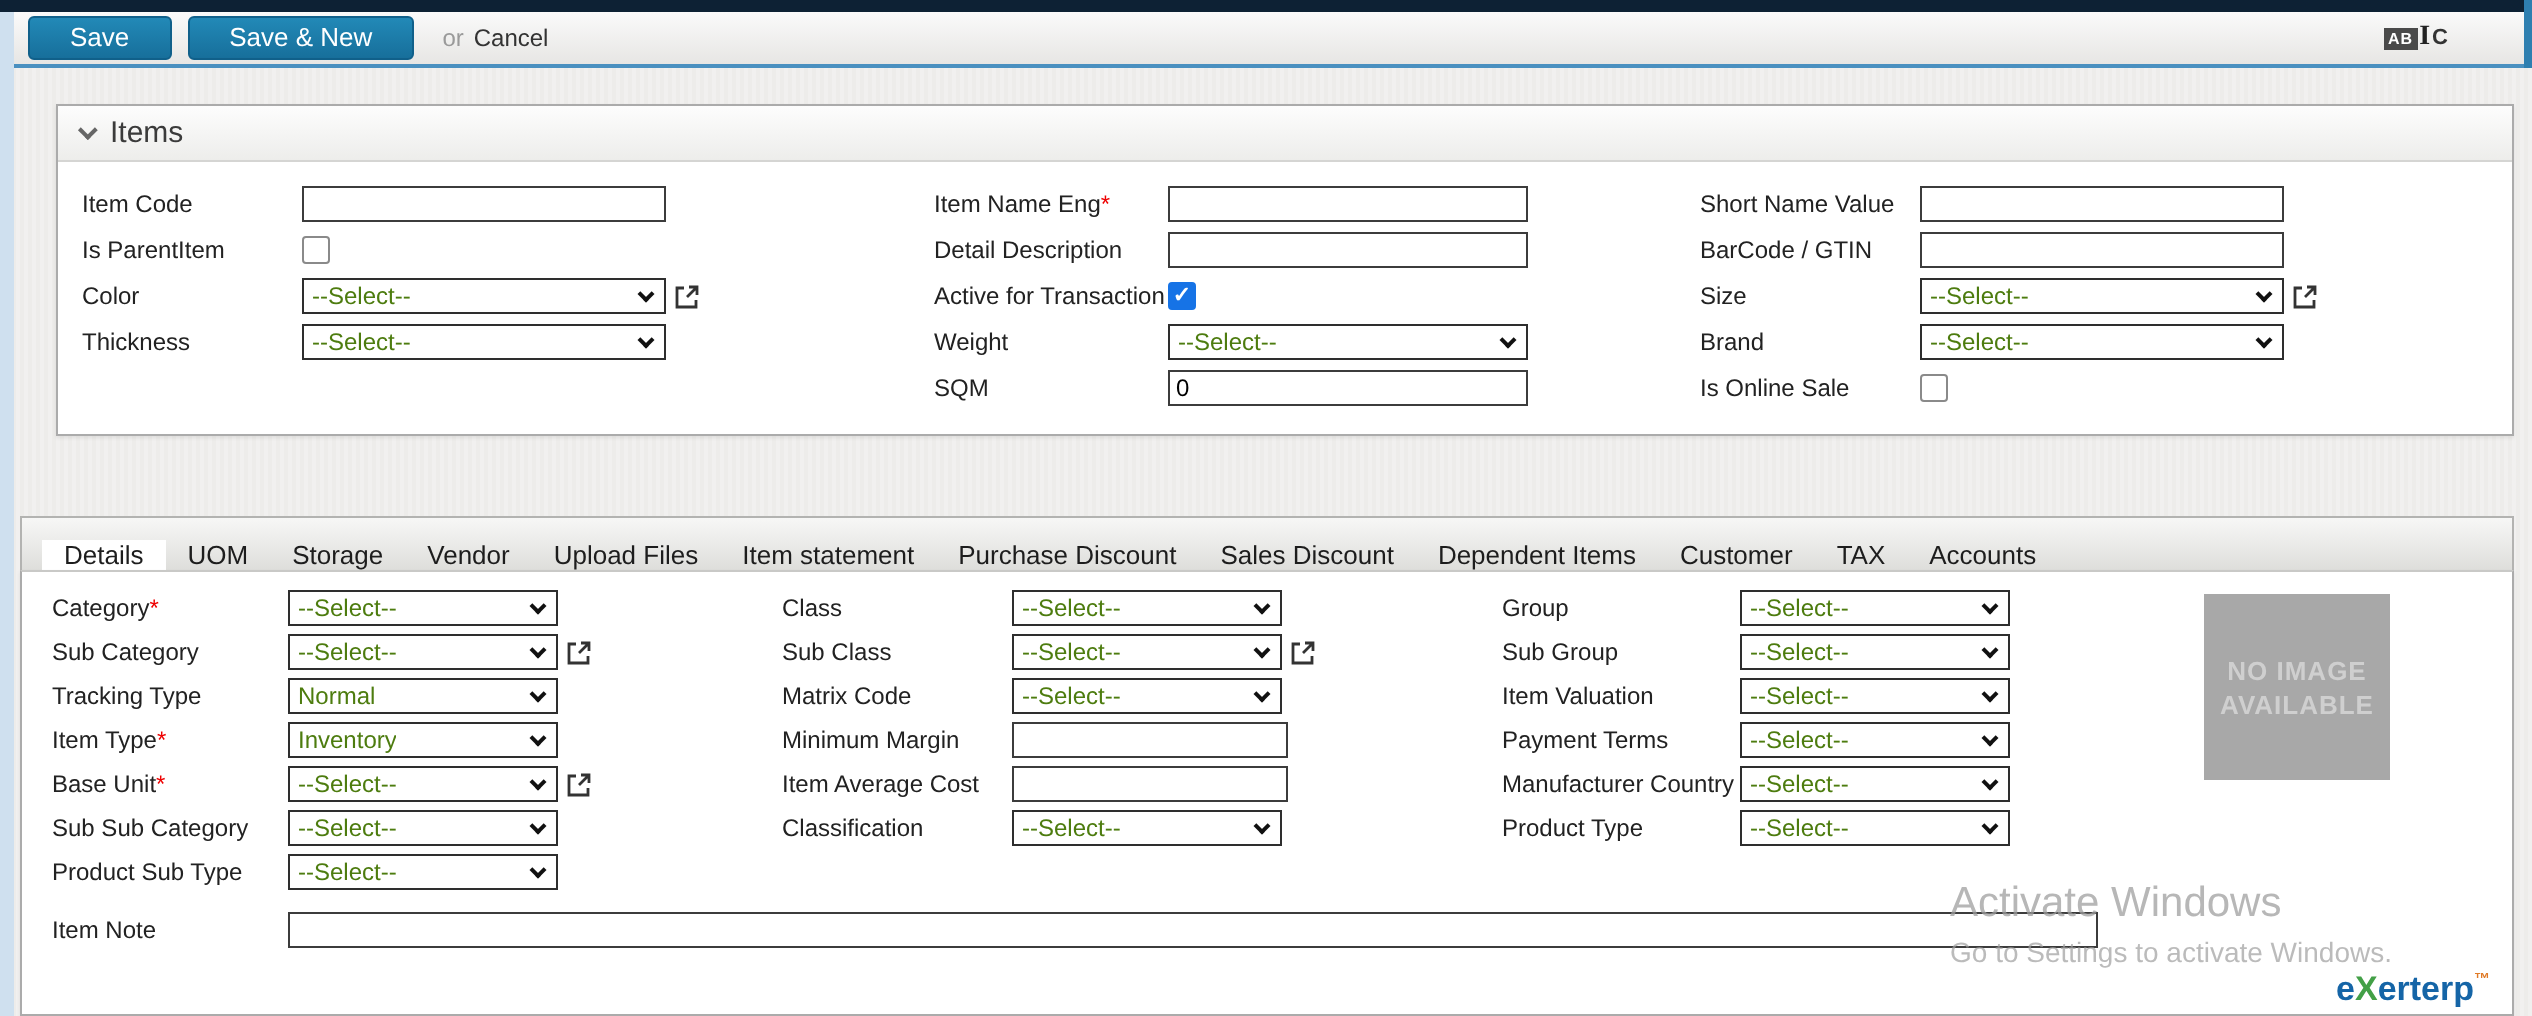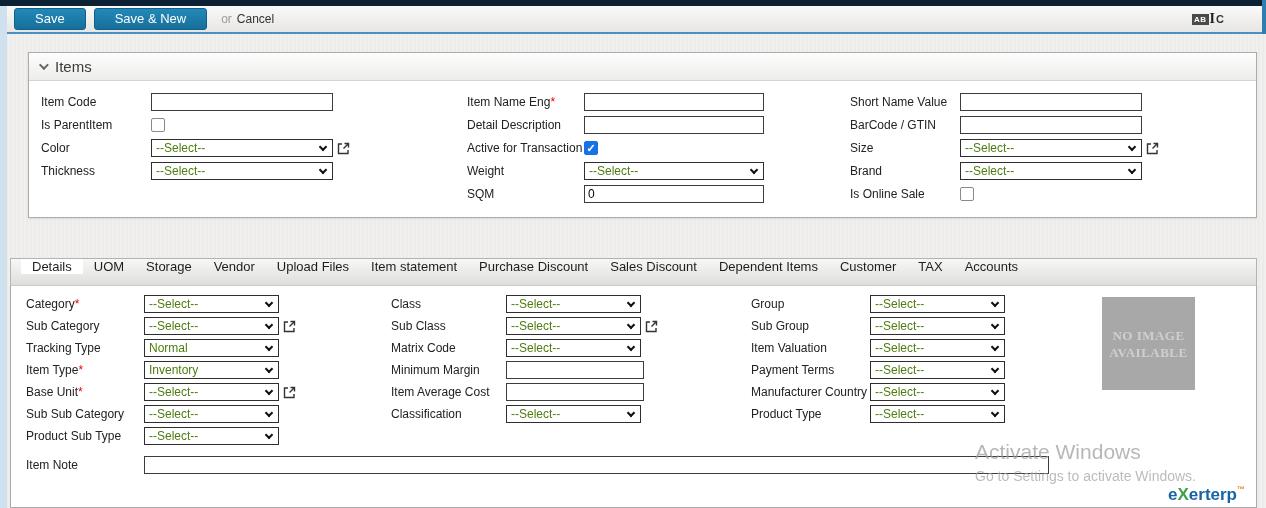--- a/index.html
+++ b/index.html
@@ -60,33 +60,33 @@
   .cb:checked { background:#1673e6; border-color:#1673e6; }
   .cb:checked::after { content:"\2713"; display:block; color:#fff; font-size:11px; font-weight:bold;
         line-height:12px; text-align:center; }
   .ext { width:13px; height:13px; margin-left:4px; flex:none; cursor:pointer; }
   .ext svg { display:block; }
 
   
   .tabstrip {
     position:absolute; left:10px; top:258px; width:1247px; height:27px;
     background:linear-gradient(#f7f7f6,#dededb); border:1px solid #b3b3b1; border-bottom:none;
-    display:flex; align-items:flex-start; padding-left:10px;
+    display:flex; align-items:flex-end; padding-left:10px;
   }
   .tab { display:flex; align-items:center; padding:0 11px; font-size:13px; color:#1d1d1d; cursor:pointer; }
   .tab.active { background:#fff; }
 
   .content-panel { left:10px; top:285px; width:1247px; height:223px; border-top:1px solid #c9c9c7; }
   .dcol { position:absolute; top:9px; }
   .dcol .frow { margin-bottom:4px;align-items:center; }
 
   .noimg {
     position:absolute; left:1091px; top:11px; width:93px; height:93px; background:#a8a8a8;
     display:flex; flex-direction:column; align-items:center; justify-content:center;
-    color:#cfcfcf; font-weight:bold; font-size:13px; line-height:17px; letter-spacing:0.5px;font-family:Liberation Serif, serif;
+    color:#cfcfcf; font-weight:bold; font-size:13px; line-height:17px; letter-spacing:0.5px;
   }
   .note-row { position:absolute; left:15px; top:170px; display:flex; align-items:center; }
   .note-row .flabel { width:118px; }
 
   
   .watermark { position:absolute; left:975px; top:440px; z-index:20; pointer-events:none;
     color:#9f9f9f; }
   .watermark .wl1 { font-size:21px; opacity:0.75; }
   .watermark .wl2 { font-size:14px; opacity:0.7; margin-top:4px; }
   .logo { position:absolute; left:1168px; top:485px; z-index:21; font-size:17px; font-weight:bold;

